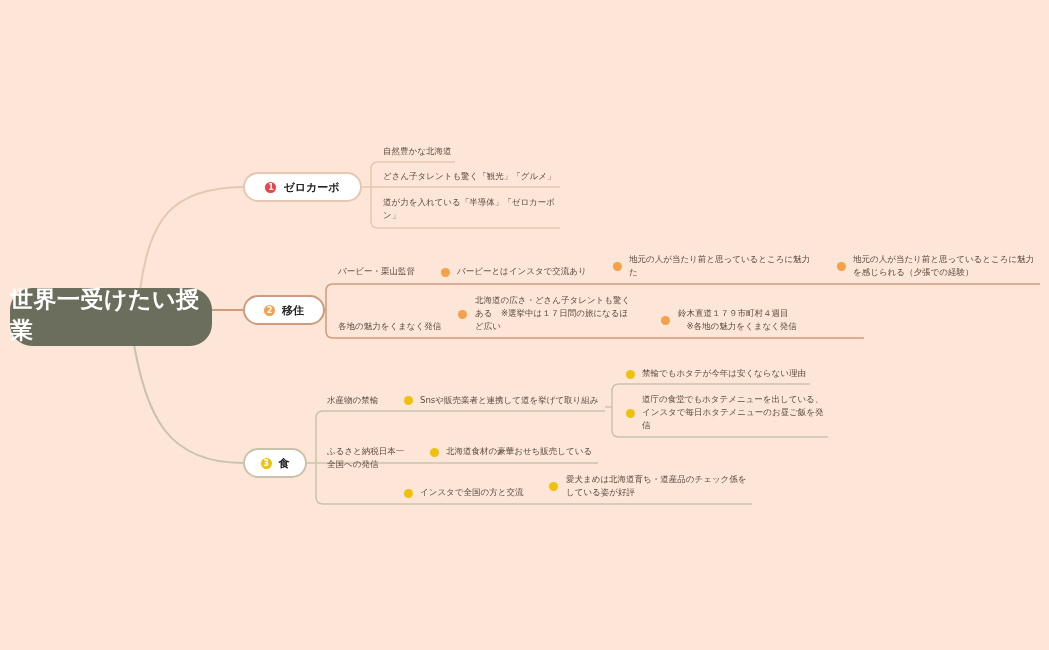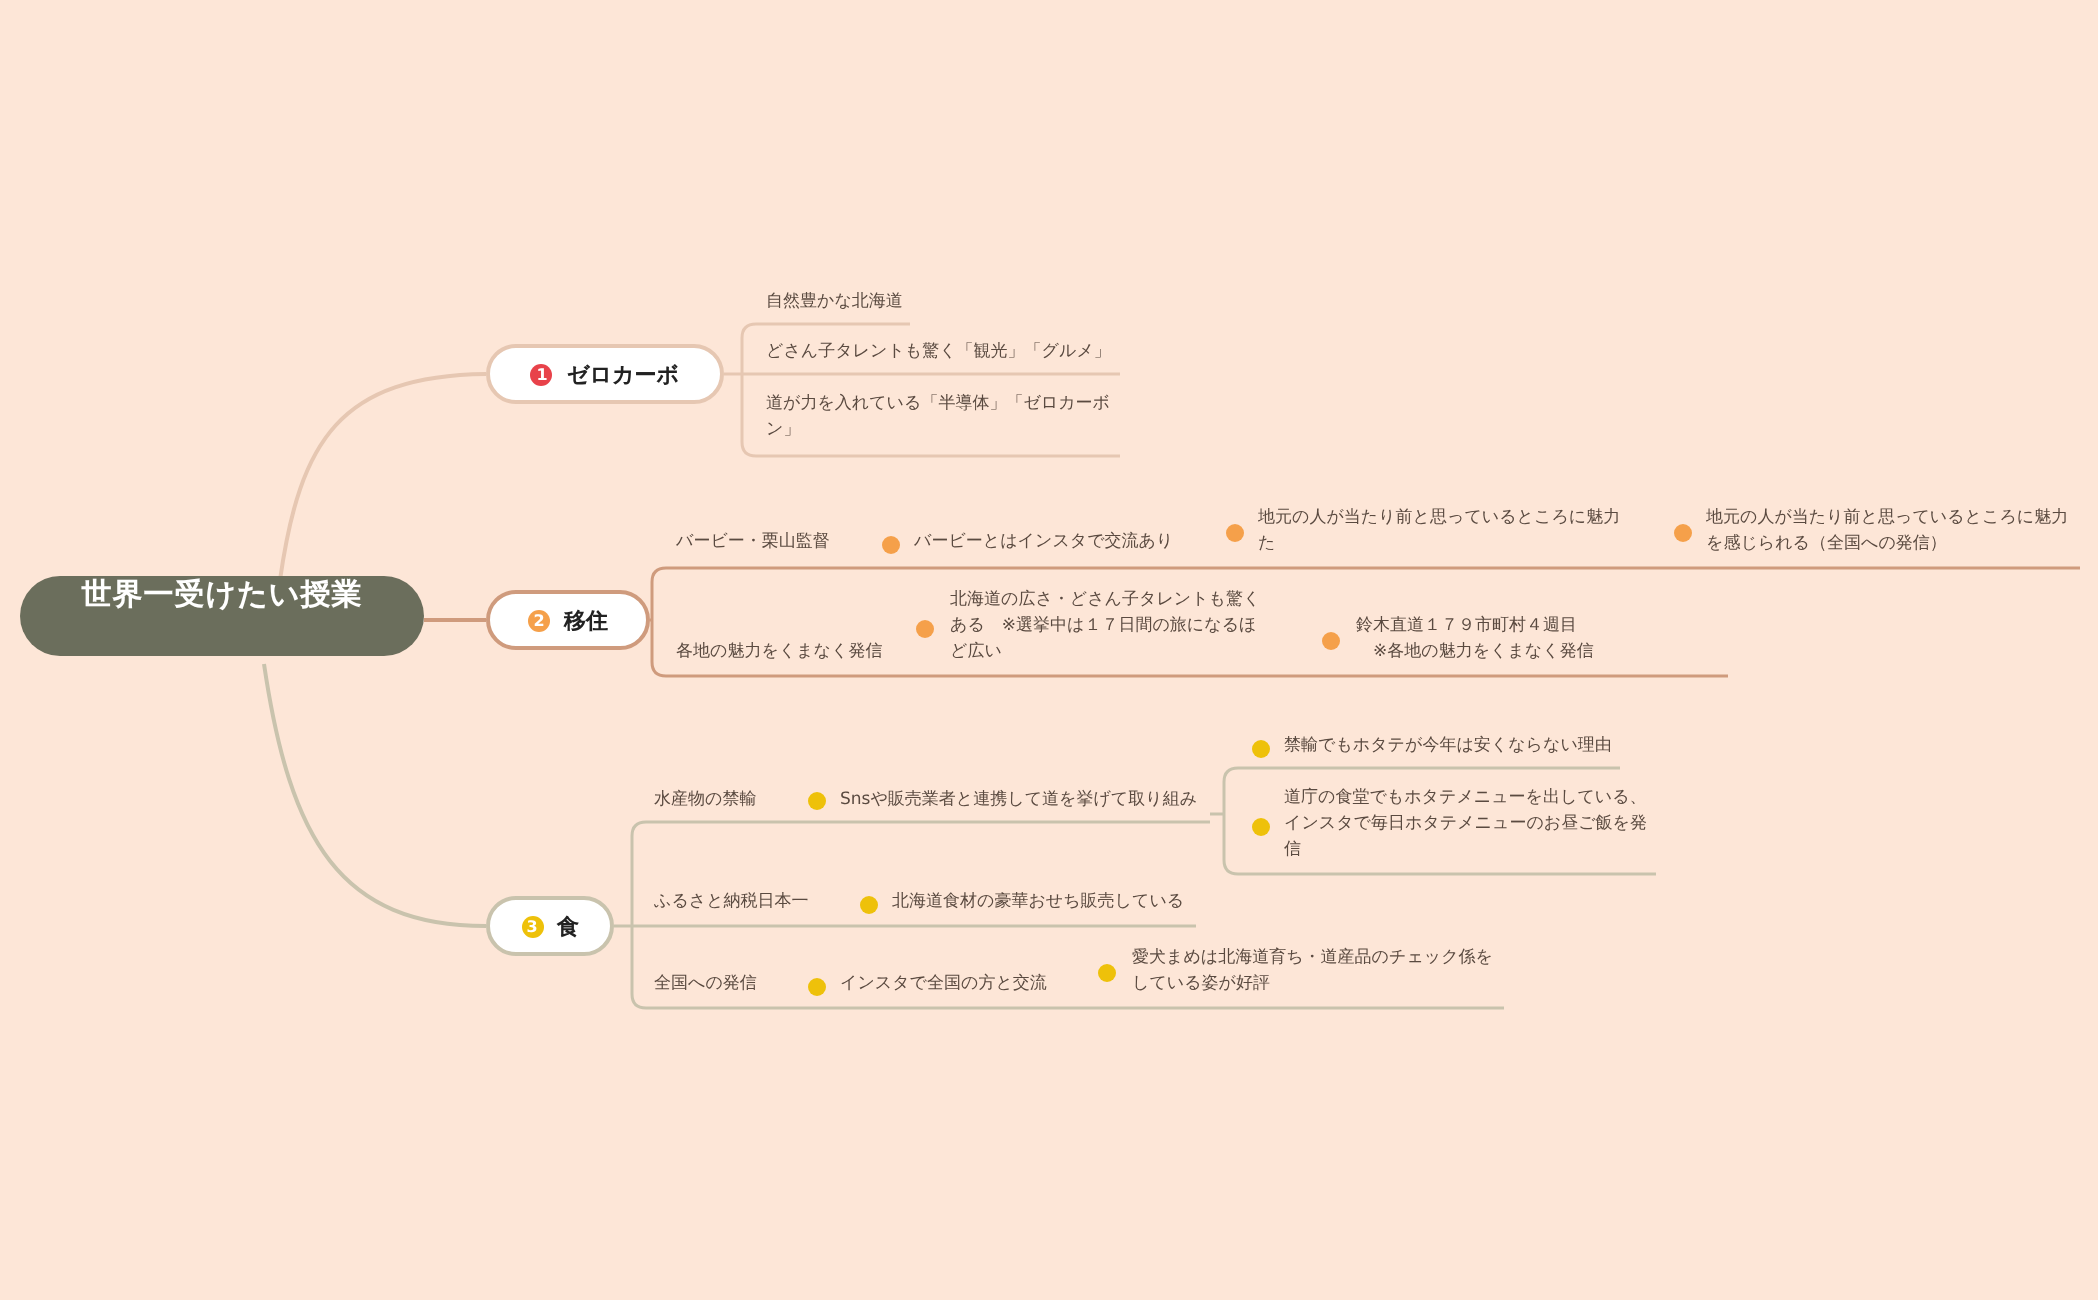--- a/index.html
+++ b/index.html
@@ -4,23 +4,23 @@
 <style>
   html, body { margin:0; padding:0; }
   body {
     width:1049px; height:650px; overflow:hidden;
     background:#fde6d7;
     font-family:"DejaVu Sans","Liberation Sans",sans-serif;
     position:relative;
   }
   .lines { position:absolute; left:0; top:0; width:1049px; height:650px; pointer-events:none; }
   .root {
-    position:absolute; left:10px; top:288px; width:202px; height:40px;
+    position:absolute; left:10px; top:288px; width:202px; height:58px;
     border-radius:22px; background:#6b6e5c; color:#fff;
-    font-size:15px; font-weight:bold; display:flex; align-items:flex-start; justify-content:center;
+    font-size:23px; font-weight:bold; display:flex; align-items:flex-end; justify-content:center;
     letter-spacing:0.5px;
   }
   .branch {
     position:absolute; height:30px; border-radius:15px; background:#fff;
     display:flex; align-items:center; justify-content:center; gap:7px;
     font-size:11px; font-weight:bold; color:#222; box-sizing:border-box;
   }
   .b1 { left:243px; top:172px; width:119px; border:2px solid #e6c7b2; }
   .b2 { left:243px; top:295px; width:82px; border:2px solid #cf9b7d; }
   .b3 { left:243px; top:448px; width:64px; border:2px solid #c9c3ad; }
@@ -83,21 +83,21 @@
 <span class="dot or" style="left:441px;top:268px"></span>
 <span class="t" style="left:457px;top:265px">バービーとはインスタで交流あり</span>
 <span class="dot or" style="left:613px;top:262px"></span>
 <div class="t" style="left:629px;top:253px">
   <div>地元の人が当たり前と思っているところに魅力</div>
   <div>た</div>
 </div>
 <span class="dot or" style="left:837px;top:262px"></span>
 <div class="t" style="left:853px;top:253px">
   <div>地元の人が当たり前と思っているところに魅力</div>
-  <div>を感じられる（全国への発信）</div>
+  <div>を感じられる（夕張での経験）</div>
 </div>
 
 <span class="t" style="left:338px;top:320px">各地の魅力をくまなく発信</span>
 <span class="dot or" style="left:458px;top:310px"></span>
 <div class="t" style="left:475px;top:294px">
   <div>北海道の広さ・どさん子タレントも驚く</div>
   <div>ある　※選挙中は１７日間の旅になるほ</div>
   <div>ど広い</div>
 </div>
 <span class="dot or" style="left:661px;top:316px"></span>
@@ -119,20 +119,20 @@
 <div class="t" style="left:642px;top:393px">
   <div>道庁の食堂でもホタテメニューを出している、</div>
   <div>インスタで毎日ホタテメニューのお昼ご飯を発</div>
   <div>信</div>
 </div>
 
 <span class="t" style="left:327px;top:445px">ふるさと納税日本一</span>
 <span class="dot ye" style="left:430px;top:448px"></span>
 <span class="t" style="left:446px;top:445px">北海道食材の豪華おせち販売している</span>
 
-<span class="t" style="left:327px;top:486px">全国への発信</span>
+<span class="t" style="left:327px;top:458px">全国への発信</span>
 <span class="dot ye" style="left:404px;top:489px"></span>
 <span class="t" style="left:420px;top:486px">インスタで全国の方と交流</span>
 <span class="dot ye" style="left:549px;top:482px"></span>
 <div class="t" style="left:566px;top:473px">
   <div>愛犬まめは北海道育ち・道産品のチェック係を</div>
   <div>している姿が好評</div>
 </div>
 
 </body></html>

